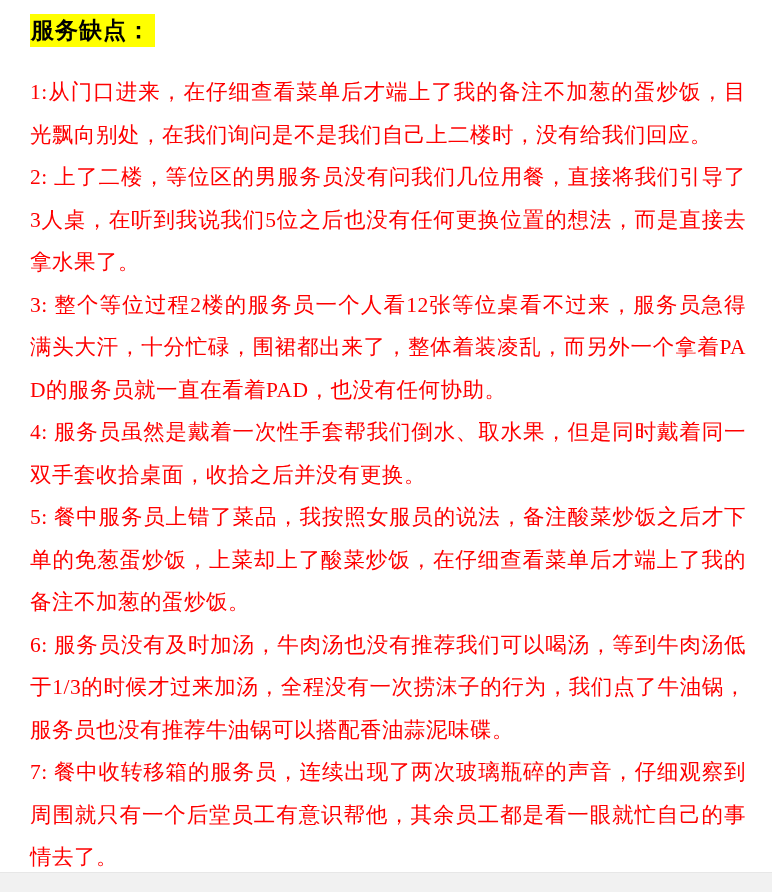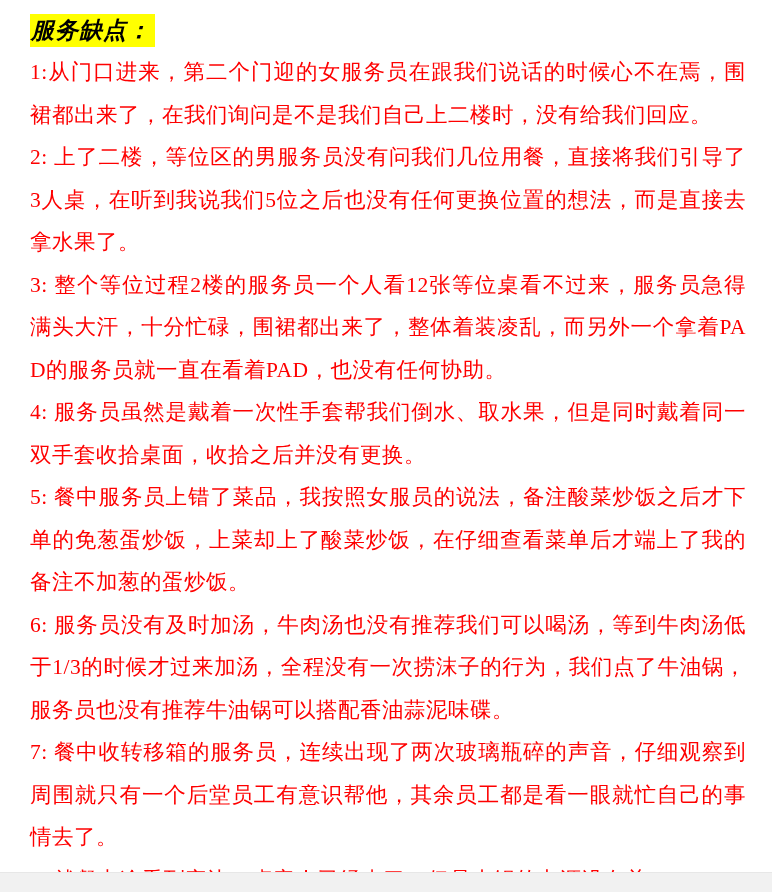--- a/index.html
+++ b/index.html
@@ -15,22 +15,21 @@
     overflow:hidden;
     font-family:"Liberation Serif","DejaVu Serif",serif;
   }
   .page{
     position:relative;
     width:772px;height:892px;
     padding:14px 26px 0 30px;
     background:#ffffff;
   }
   .heading-row{
-    margin-bottom:4px;
-    font-style:italic;
+    margin-bottom:24px;
   }
   .heading{
     display:inline-block;
     background:var(--highlight-yellow);
     color:var(--heading-black);
     font-size:23px;
     font-weight:bold;
     line-height:33px;
     padding:0 4px 0 1px;
     letter-spacing:1px;
@@ -53,21 +52,21 @@
   }
 </style>
 </head>
 <body>
 
 <div class="page">
   <div class="heading-row">
     <span class="heading">服务缺点：</span>
   </div>
   <div class="body-text">
-    <p>1:从门口进来，第二个门迎的女服务员在跟我们说话的时候心不在焉，围裙都出来了，在我们询问是不是我们自己上二楼时，没有给我们回应。</p>
+    <p>1:从门口进来，在仔细查看菜单后才端上了我的备注不加葱的蛋炒饭，目光飘向别处，在我们询问是不是我们自己上二楼时，没有给我们回应。</p>
     <p>2: 上了二楼，等位区的男服务员没有问我们几位用餐，直接将我们引导了3人桌，在听到我说我们5位之后也没有任何更换位置的想法，而是直接去拿水果了。</p>
     <p>3: 整个等位过程2楼的服务员一个人看12张等位桌看不过来，服务员急得满头大汗，十分忙碌，围裙都出来了，整体着装凌乱，而另外一个拿着PAD的服务员就一直在看着PAD，也没有任何协助。</p>
     <p>4: 服务员虽然是戴着一次性手套帮我们倒水、取水果，但是同时戴着同一双手套收拾桌面，收拾之后并没有更换。</p>
     <p>5: 餐中服务员上错了菜品，我按照女服员的说法，备注酸菜炒饭之后才下单的免葱蛋炒饭，上菜却上了酸菜炒饭，在仔细查看菜单后才端上了我的备注不加葱的蛋炒饭。</p>
     <p>6: 服务员没有及时加汤，牛肉汤也没有推荐我们可以喝汤，等到牛肉汤低于1/3的时候才过来加汤，全程没有一次捞沫子的行为，我们点了牛油锅，服务员也没有推荐牛油锅可以搭配香油蒜泥味碟。</p>
     <p>7: 餐中收转移箱的服务员，连续出现了两次玻璃瓶碎的声音，仔细观察到周围就只有一个后堂员工有意识帮他，其余员工都是看一眼就忙自己的事情去了。</p>
     <p>8: 就餐中途看到旁边一桌客人已经走了，但是火锅的电源没有关。</p>
 
   </div>
   <div class="bottom-strip"></div>

